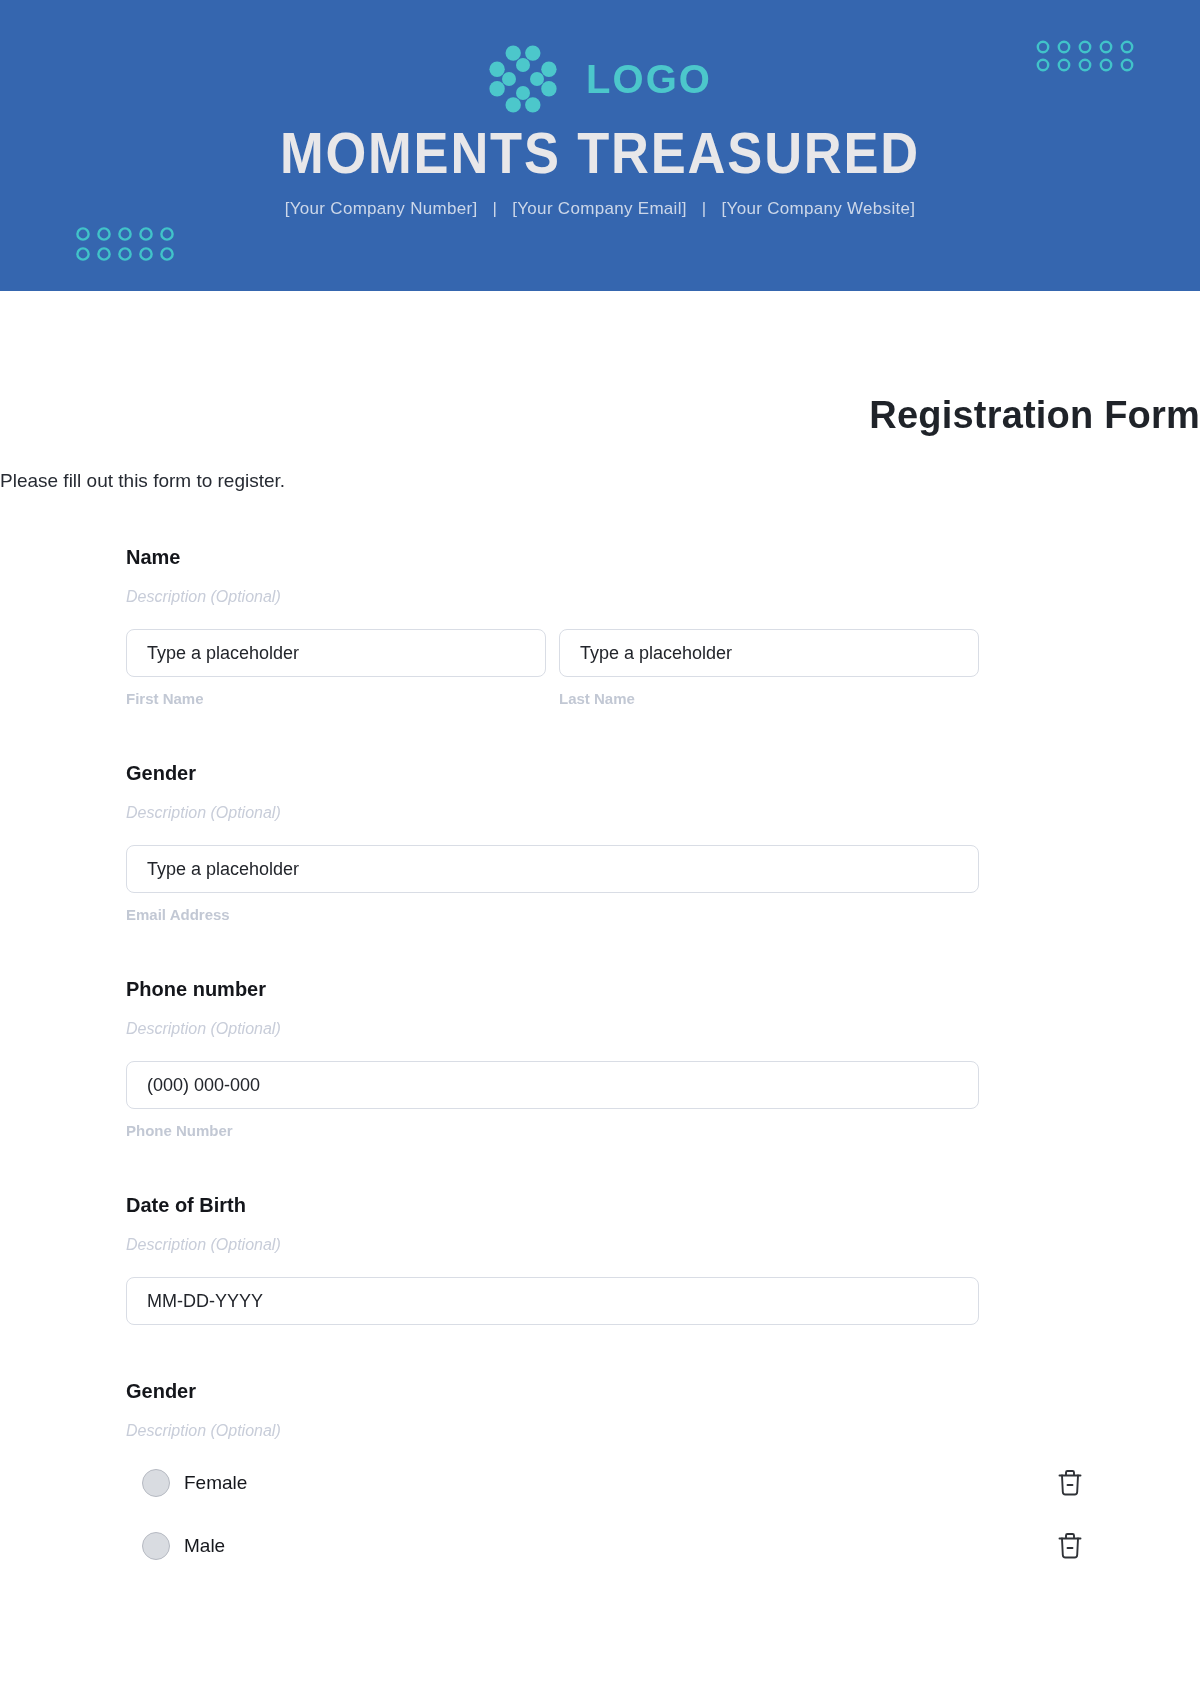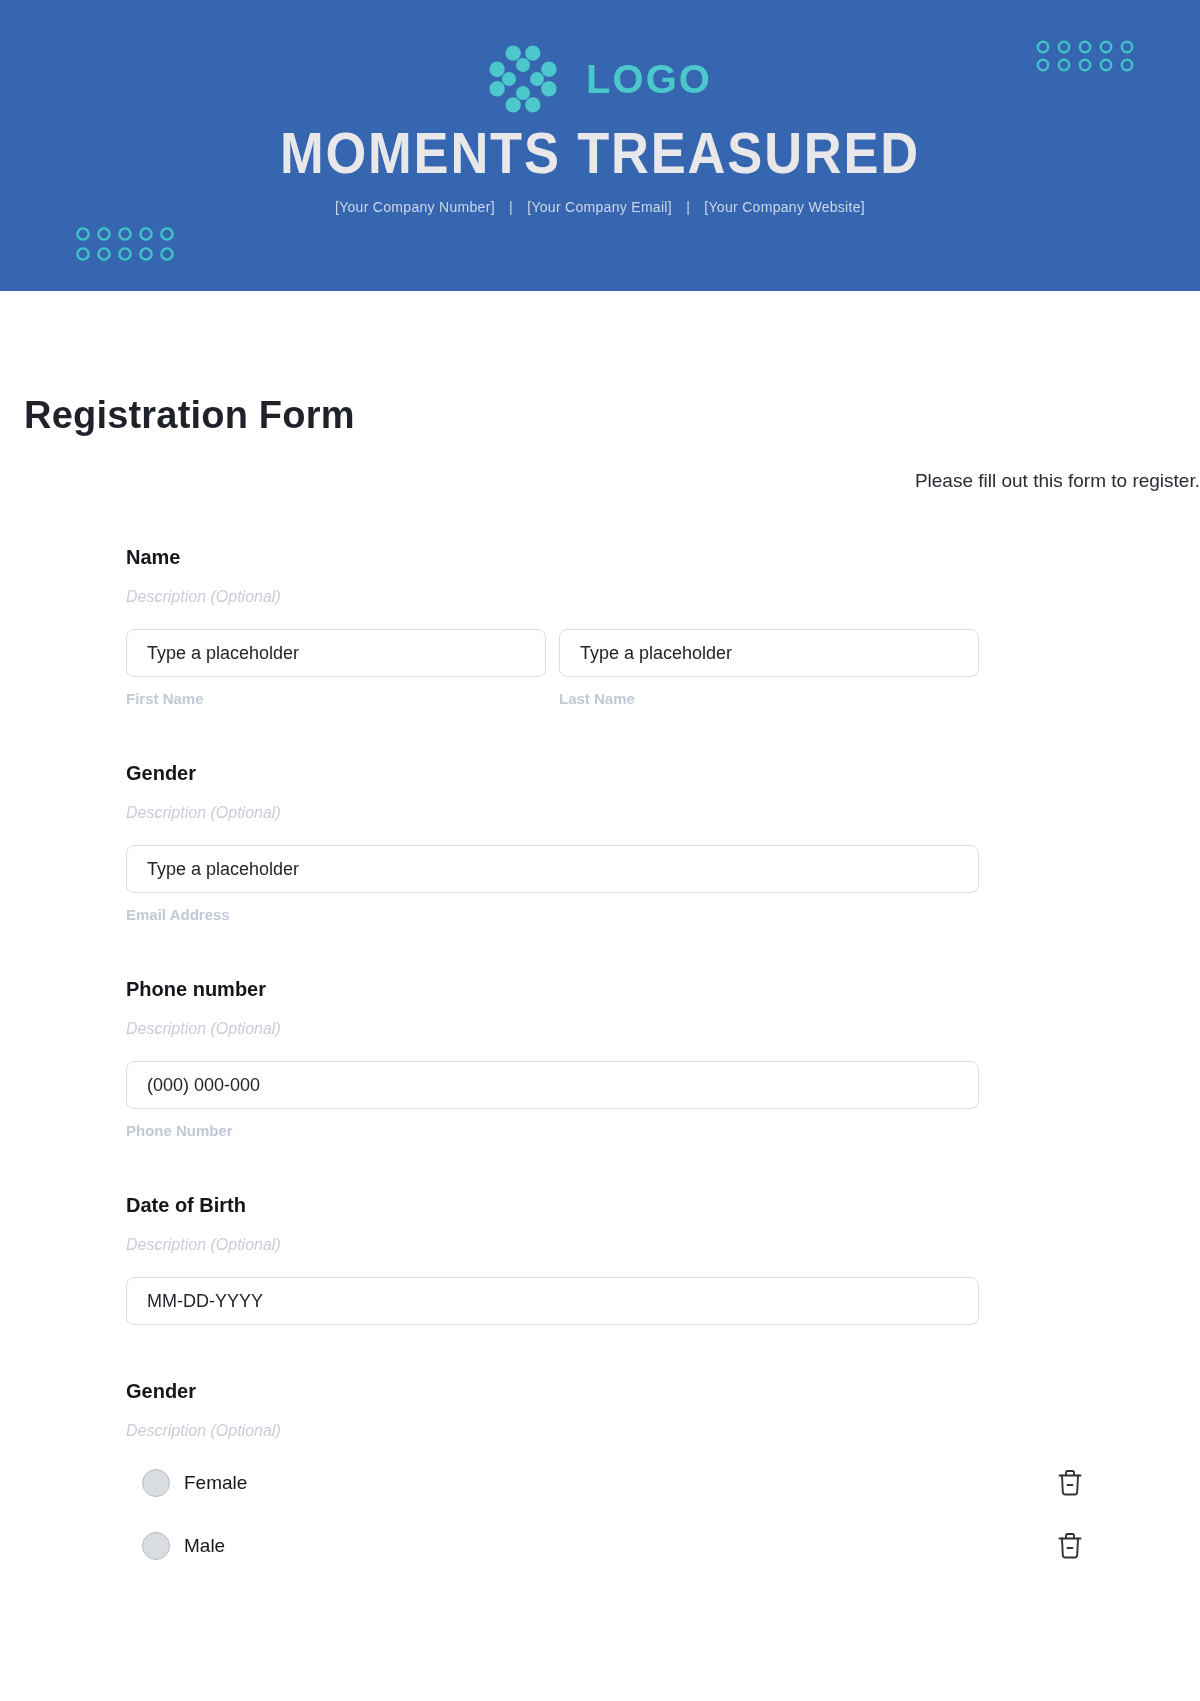--- a/index.html
+++ b/index.html
@@ -43,38 +43,38 @@
     color: #e8e7e9;
     font-size: 57px;
     font-weight: bold;
     letter-spacing: 2px;
     line-height: 1.1;
     transform: scaleX(0.92);
   }
   .company-meta {
     margin-top: 14px;
     color: #ccd7e9;
-    font-size: 14px;
+    font-size: 17px;
     letter-spacing: 0.3px;
   }
   .company-meta .sep { margin: 0 10px; color: #ccd7e9; }
 
   
   .form-title {
     margin-top: 103px;
-    text-align: left;
+    text-align: right;
     font-size: 38px;
     font-weight: bold;
     color: #1f2329;
     letter-spacing: 0.2px;
     padding-left: 24px;
   }
   .form-subtitle {
     margin-top: 33px;
-    text-align: right;
+    text-align: left;
     font-size: 19px;
     color: #272b33;
   }
 
   .content {
     padding-left: 126px;
     padding-right: 116px; 
   }
 
   .section { margin-top: 0; }

